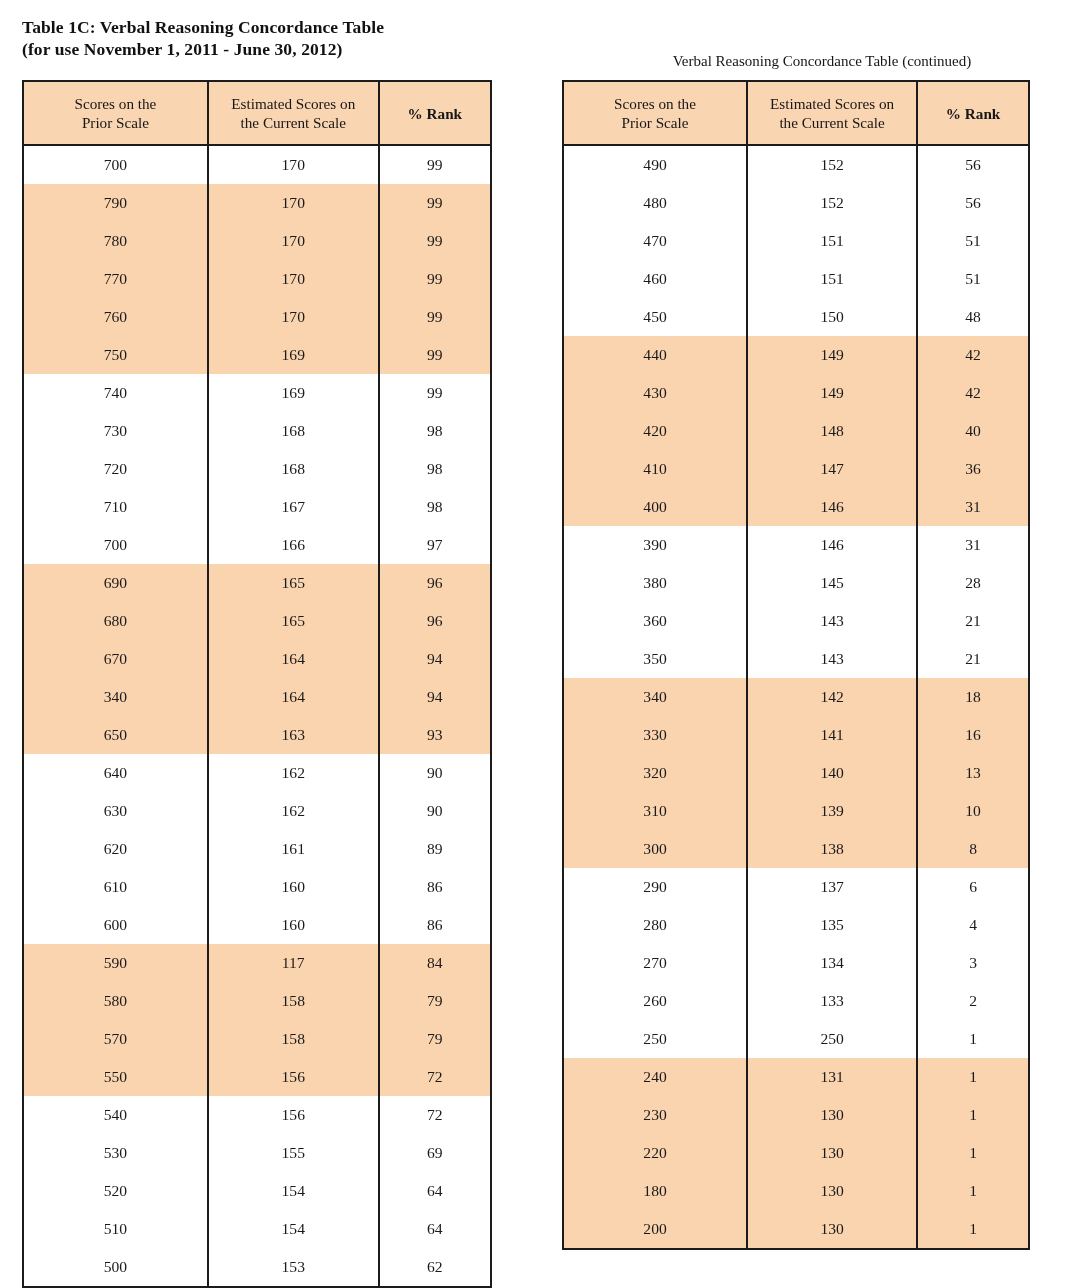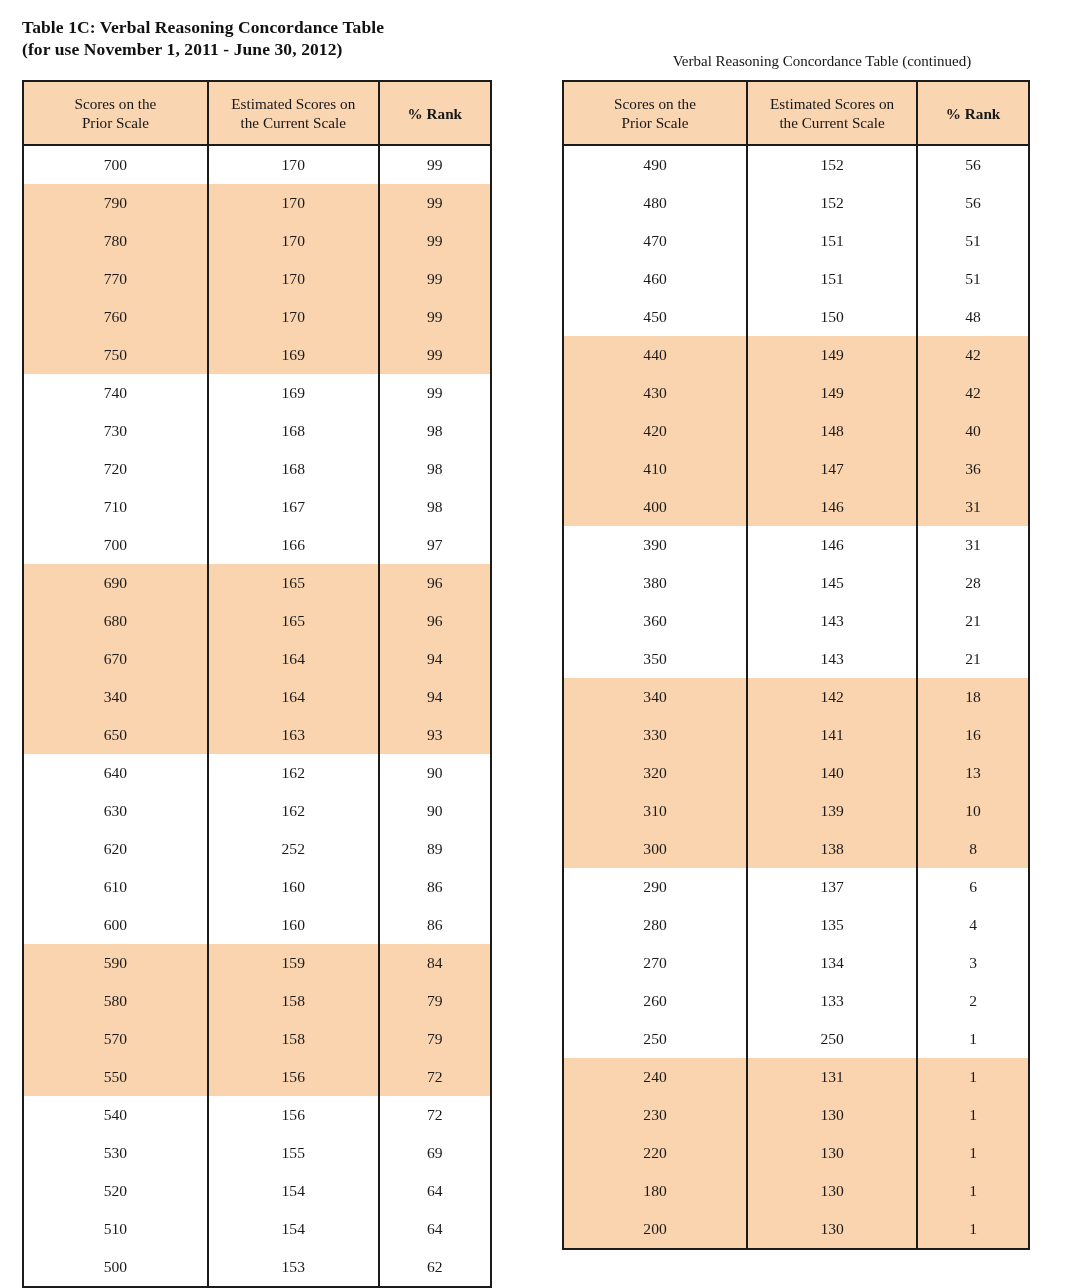--- a/index.html
+++ b/index.html
@@ -204,36 +204,36 @@
         <td>162</td>
         <td>90</td>
       </tr>
       <tr>
         <td>630</td>
         <td>162</td>
         <td>90</td>
       </tr>
       <tr>
         <td>620</td>
-        <td>252</td>
+        <td>161</td>
         <td>89</td>
       </tr>
       <tr>
         <td>610</td>
         <td>160</td>
         <td>86</td>
       </tr>
       <tr>
         <td>600</td>
         <td>160</td>
         <td>86</td>
       </tr>
       <tr class="shaded">
         <td>590</td>
-        <td>159</td>
+        <td>117</td>
         <td>84</td>
       </tr>
       <tr class="shaded">
         <td>580</td>
         <td>158</td>
         <td>79</td>
       </tr>
       <tr class="shaded">
         <td>570</td>
         <td>158</td>

